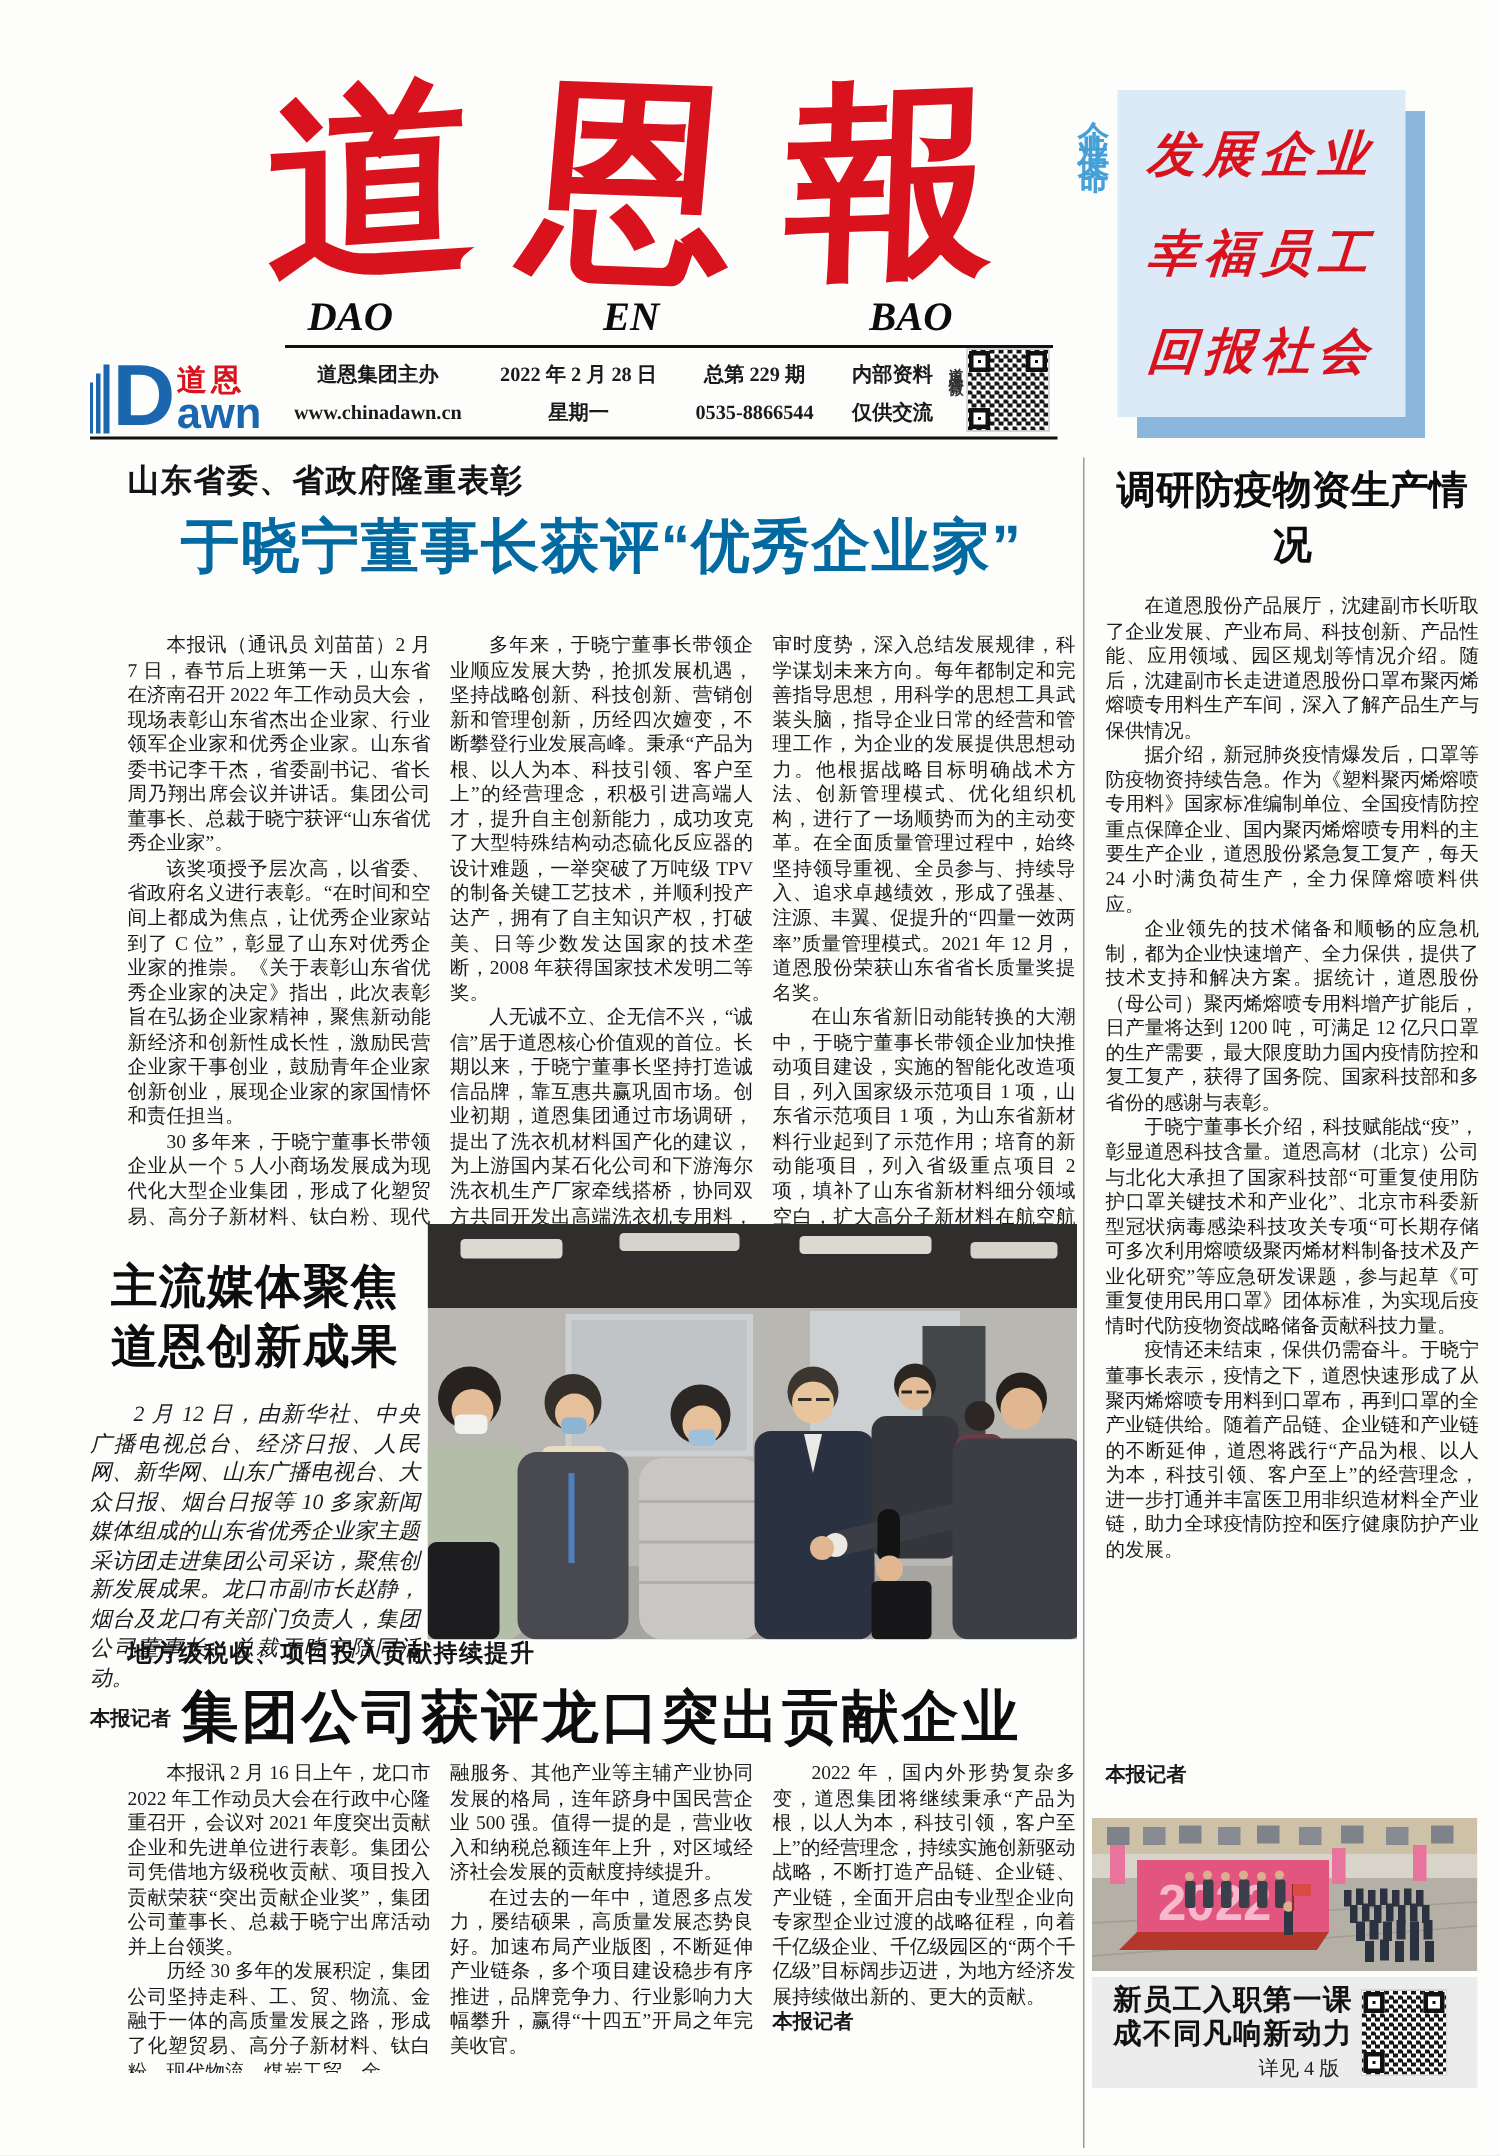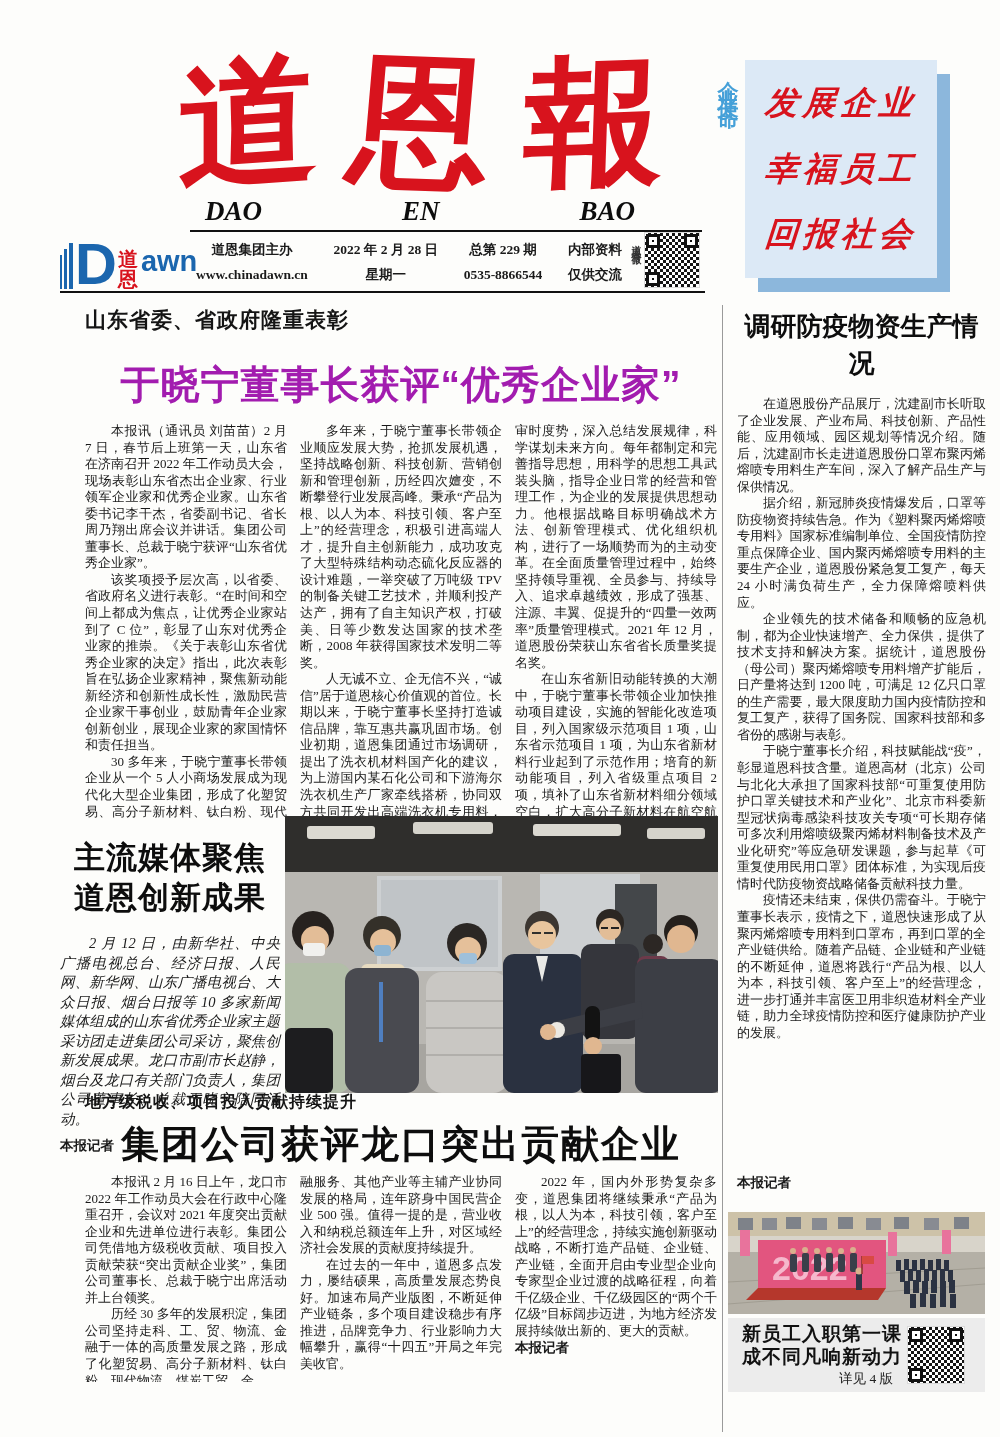--- a/index.html
+++ b/index.html
@@ -25,21 +25,21 @@
   
   .logo { position:absolute; left:60px; top:233px; width:128px; height:56px;
     display:flex; align-items:flex-end; }
   .logo .stripes { display:flex; align-items:flex-end; gap:2px; margin-right:2px; }
   .logo .stripes i { display:block; background:#1b66ae; }
   .logo .stripes i:nth-child(1){ width:2px; height:34px; }
   .logo .stripes i:nth-child(2){ width:3px; height:40px; }
   .logo .stripes i:nth-child(3){ width:4px; height:46px; }
   .logo-d { font-family:"Liberation Sans","DejaVu Sans",sans-serif; font-weight:900;
     font-size:58px; line-height:0.86; color:#1b66ae; }
-  .logo-right { display:flex; margin-left:1px; }
+  .logo-right { display:flex; flex-direction:column; margin-left:1px; }
   .logo-cn { color:#d8131d; font-weight:bold; font-size:20px; line-height:1;
     letter-spacing:3px; font-family:"Liberation Sans",sans-serif; }
   .logo-awn { color:#1b66ae; font-weight:900; font-size:29px; line-height:0.85;
     font-family:"Liberation Sans","DejaVu Sans",sans-serif; }
   
   .info-cells { position:absolute; left:196px; top:237px; width:426px;
     display:flex; justify-content:space-between; text-align:center;
     font-size:13.5px; font-weight:bold; line-height:25px; }
   
   .hdr-qr-label { position:absolute; left:629px; top:237px; writing-mode:vertical-rl;
@@ -56,32 +56,32 @@
     font-size:21px; letter-spacing:9px; font-weight:bold; color:#45a0d8;
     font-family:"Liberation Sans",sans-serif; }
   .mission-panel { position:absolute; left:745px; top:60px; width:192px; height:218px;
     background:#dce9f6; box-shadow:13px 14px 0 #8cb7dc;
     display:flex; flex-direction:column; justify-content:space-evenly; align-items:center; }
   .mission-panel div { font-size:33px; font-weight:bold; color:#d8131d; letter-spacing:5px;
     font-style:italic; transform:skewX(-4deg);
     font-family:"DejaVu Serif","Liberation Serif",serif; }
   
   .kicker { font-size:21px; font-weight:600; letter-spacing:1px; color:#141414; }
-  .headline-red { text-align:center; font-size:39px; font-weight:900; color:#a21caf;
-    font-family:"Liberation Sans","DejaVu Sans",sans-serif; letter-spacing:1px; margin-top:24px; }
+  .headline-red { text-align:center; font-size:39px; font-weight:900; color:#0369a1;
+    font-family:"Liberation Sans","DejaVu Sans",sans-serif; letter-spacing:1px; margin-top:3px; }
   .headline-black { text-align:center; font-size:38px; font-weight:900; color:#0d0d0d;
     font-family:"Liberation Sans","DejaVu Sans",sans-serif; letter-spacing:2px; margin-top:6px; }
   .cols { display:flex; gap:13px; overflow:hidden; }
   .cols .col { flex:1; }
   .art-body p { text-indent:2em; text-align:justify; font-size:13px; line-height:16.55px; }
   .art-body p.cont { text-indent:0; }
   .signature { font-weight:bold; font-size:13.5px; padding-right:4px; }
   
   .lead { position:absolute; left:85px; top:306px; width:632px; }
-  .lead .cols { margin-top:11px; height:396px;font-family:Liberation Serif, serif; }
+  .lead .cols { margin-top:31px; height:396px;font-family:Liberation Serif, serif; }
   
   .v-rule { position:absolute; left:722px; top:305px; width:1px; height:1127px; background:#9a9a9a; }
   
   .right-art { position:absolute; left:737px; top:308px; width:249px; }
   .right-art .hl { text-align:center; font-size:26px; line-height:37px; font-weight:900;
     color:#0d0d0d; font-family:"Liberation Sans","DejaVu Sans",sans-serif; }
   .right-art .art-body { margin-top:14px; height:778px; overflow:hidden; }
   
   .media-art { position:absolute; left:60px; top:838px; width:220px; }
   .media-art .hl { font-size:31px; line-height:40px; font-weight:900; color:#0d0d0d;

